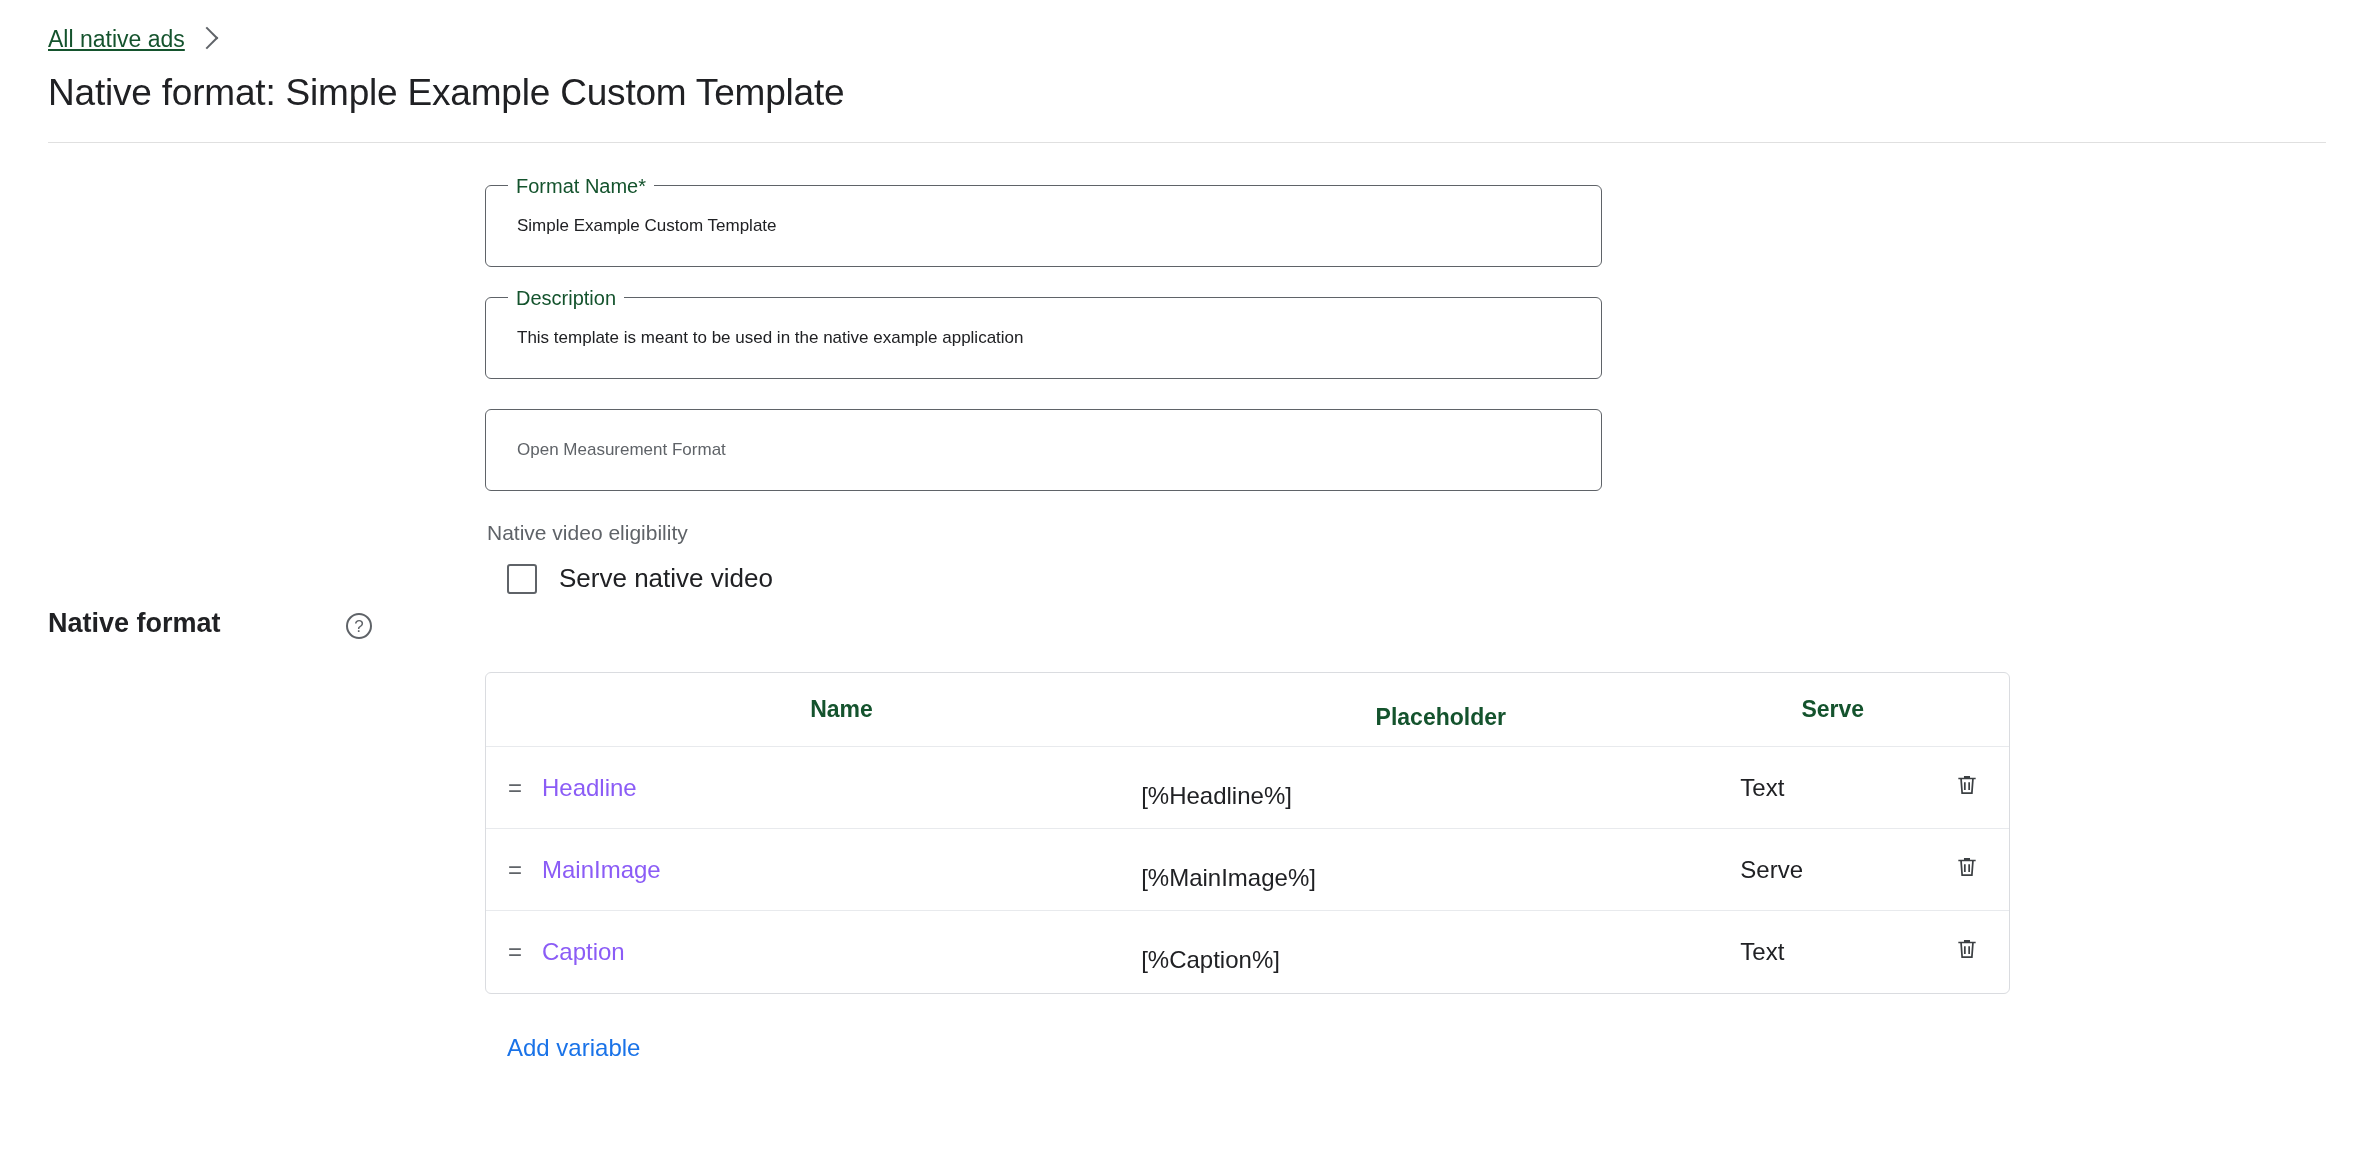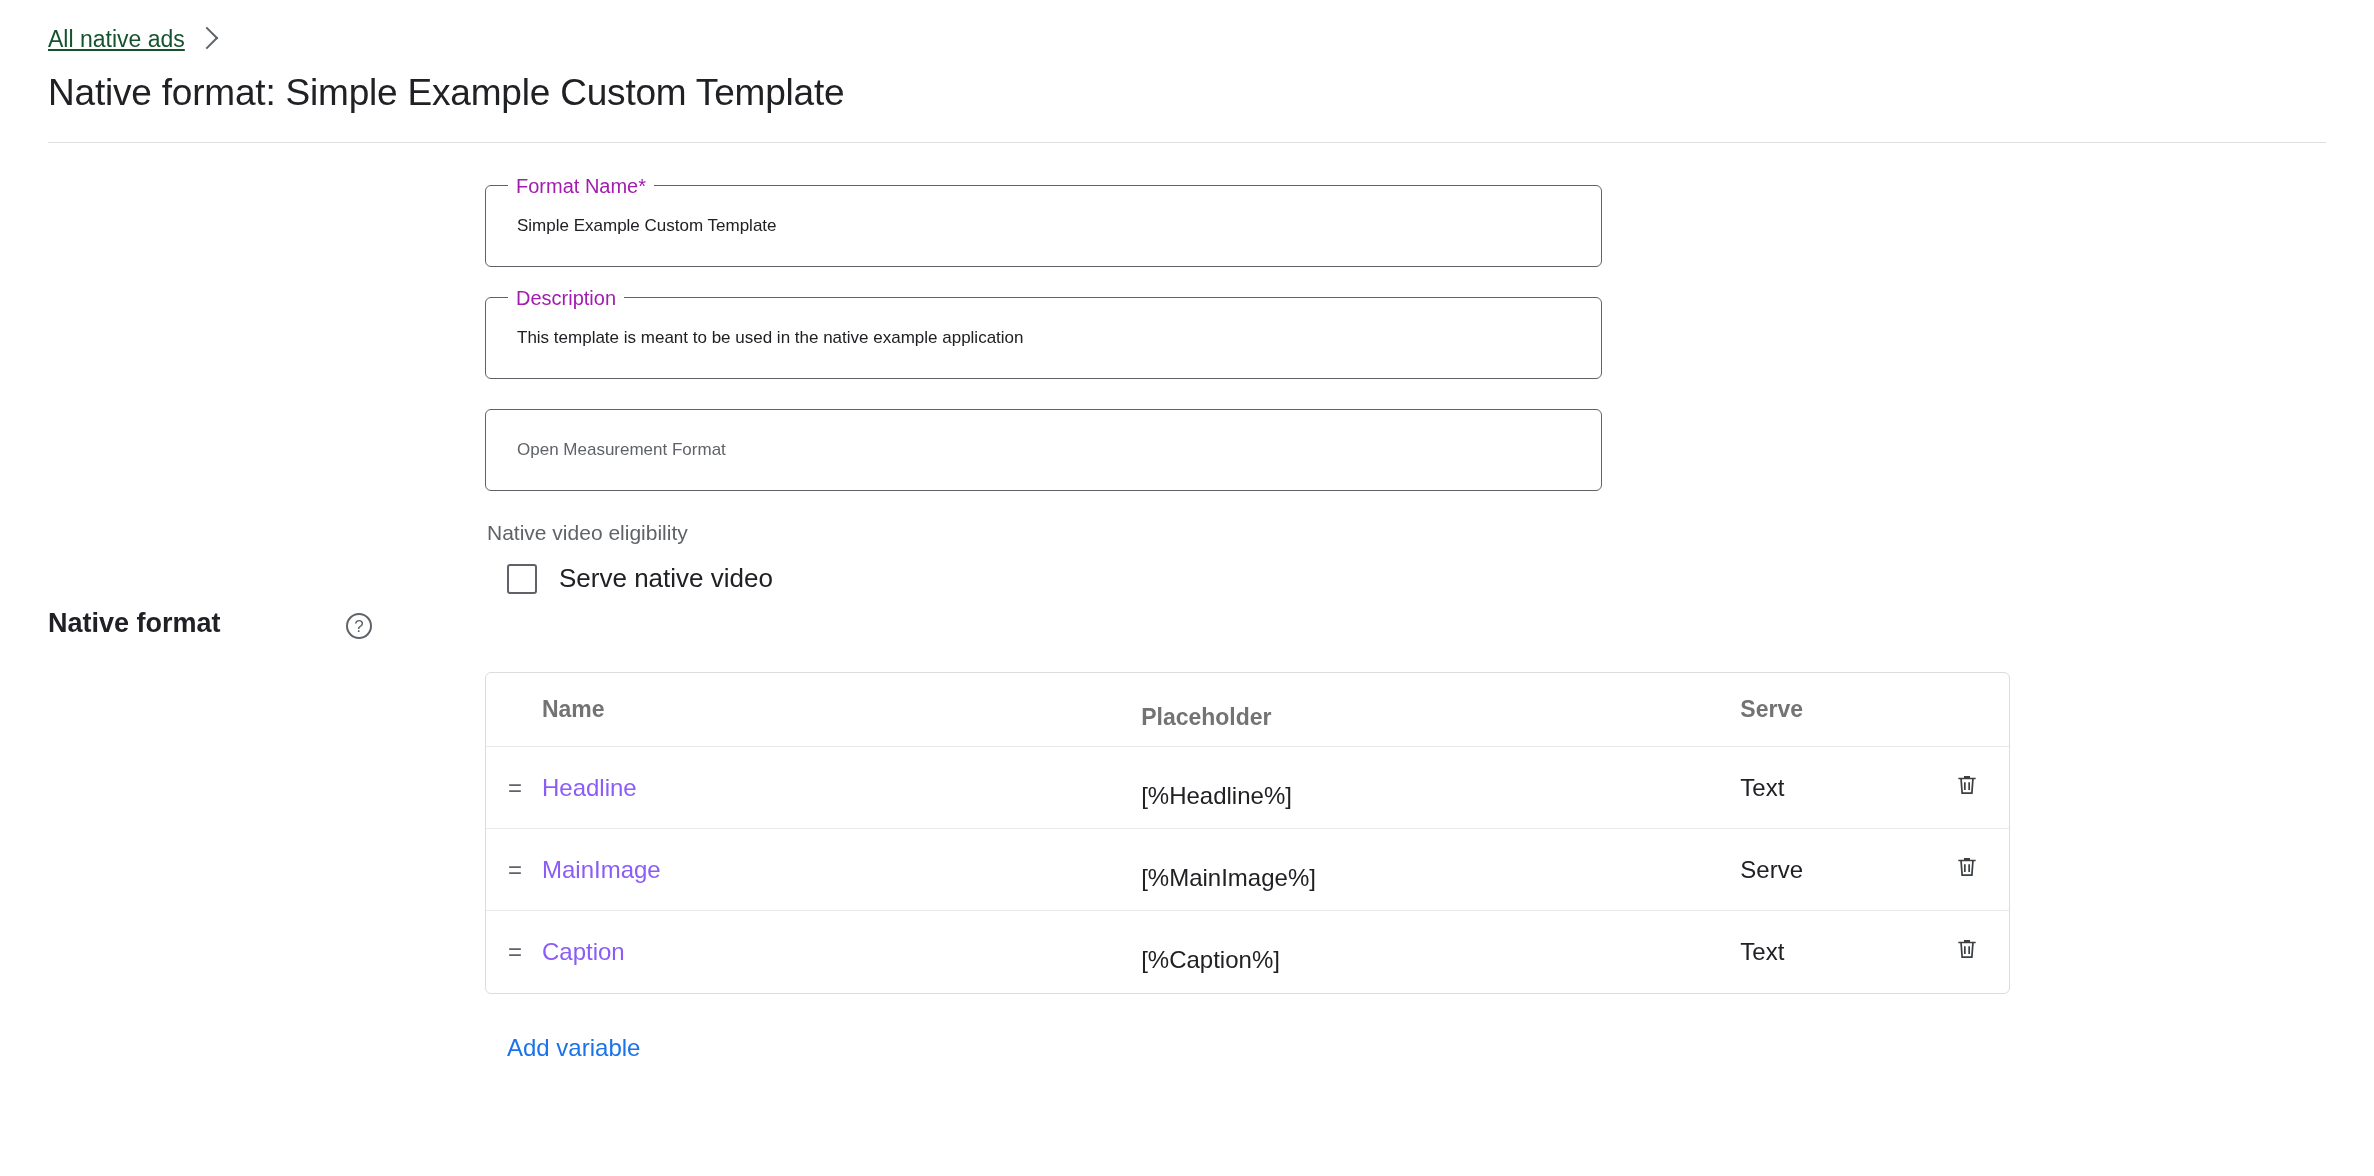--- a/index.html
+++ b/index.html
@@ -106,21 +106,21 @@
     margin-bottom: 30px;
     background: #fff;
   }
   .field .legend {
     position: absolute;
     top: -12px;
     left: 22px;
     background: #ffffff;
     padding: 0 8px;
     font-size: 20px;
-    color: #a21caf;
+    color: #14532d;
     line-height: 24px;
   }
   .field .value {
     position: absolute;
     left: 31px;
     top: 0;
     height: 80px;
     line-height: 80px;
     font-size: 17px;
     color: #202124;
@@ -177,21 +177,22 @@
   .table-header { height: 74px; }
   .th, .td { box-sizing: border-box; }
   .col-drag   { width: 56px;  padding-left: 22px; }
   .col-name   { width: 600px; }
   .col-place  { width: 600px; margin-top: 16px; }
   .col-type   { width: 185px; }
   .col-act    { width: 84px;  text-align: center; }
   .th {
     font-size: 23px;
     font-weight: 700;
-    color: #737373;
+    color: #14532d;
+    text-align: center;
   }
   .td {
     font-size: 24px;
     color: #202124;
   }
   .td.link {
     color: #8b5cf6;
     cursor: pointer;
   }
   .drag-handle {

